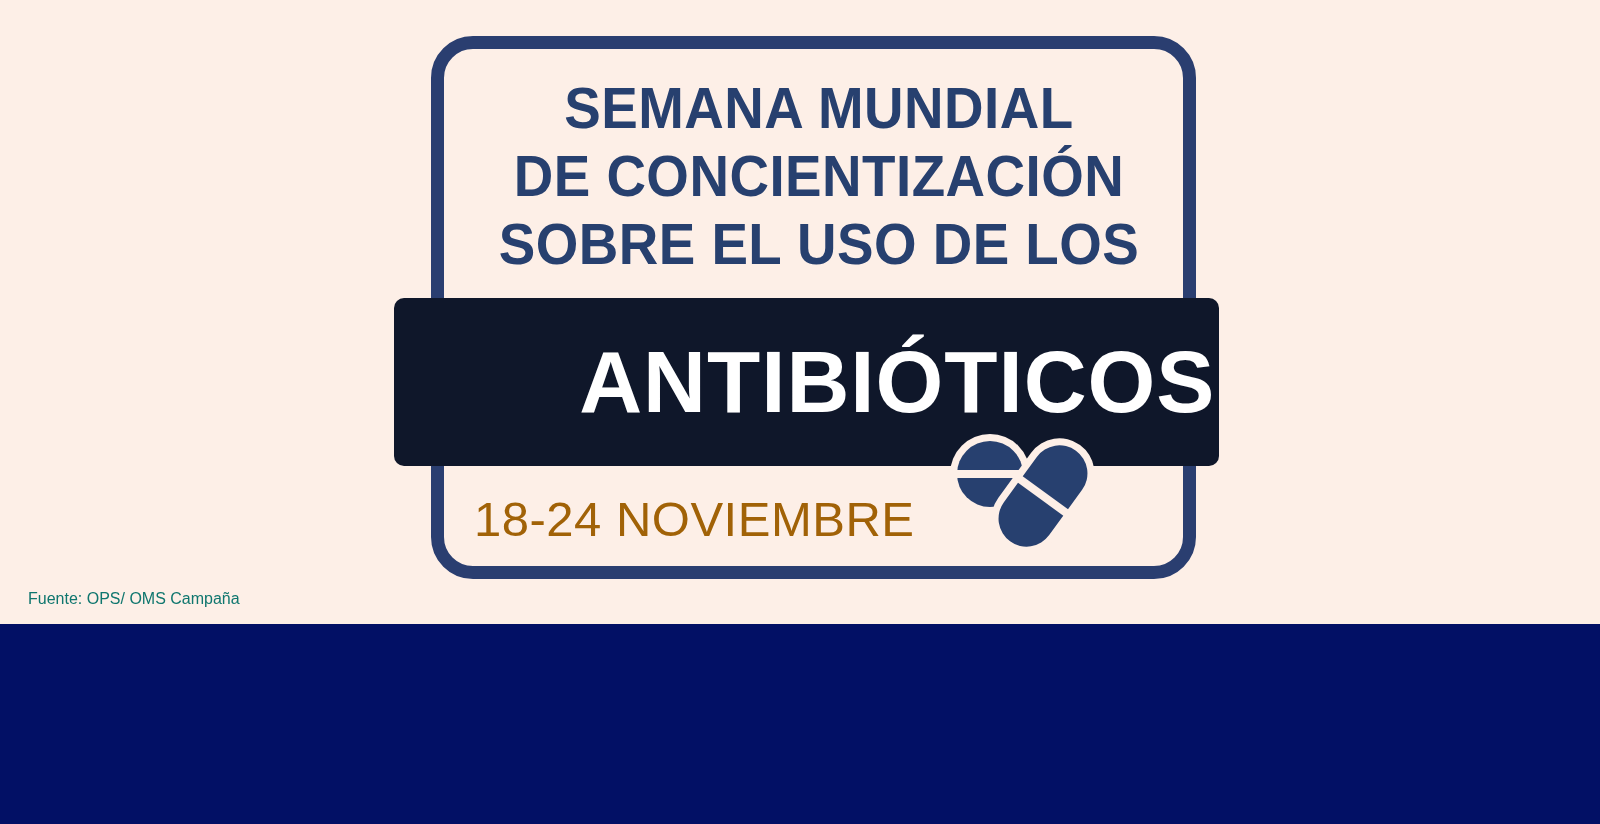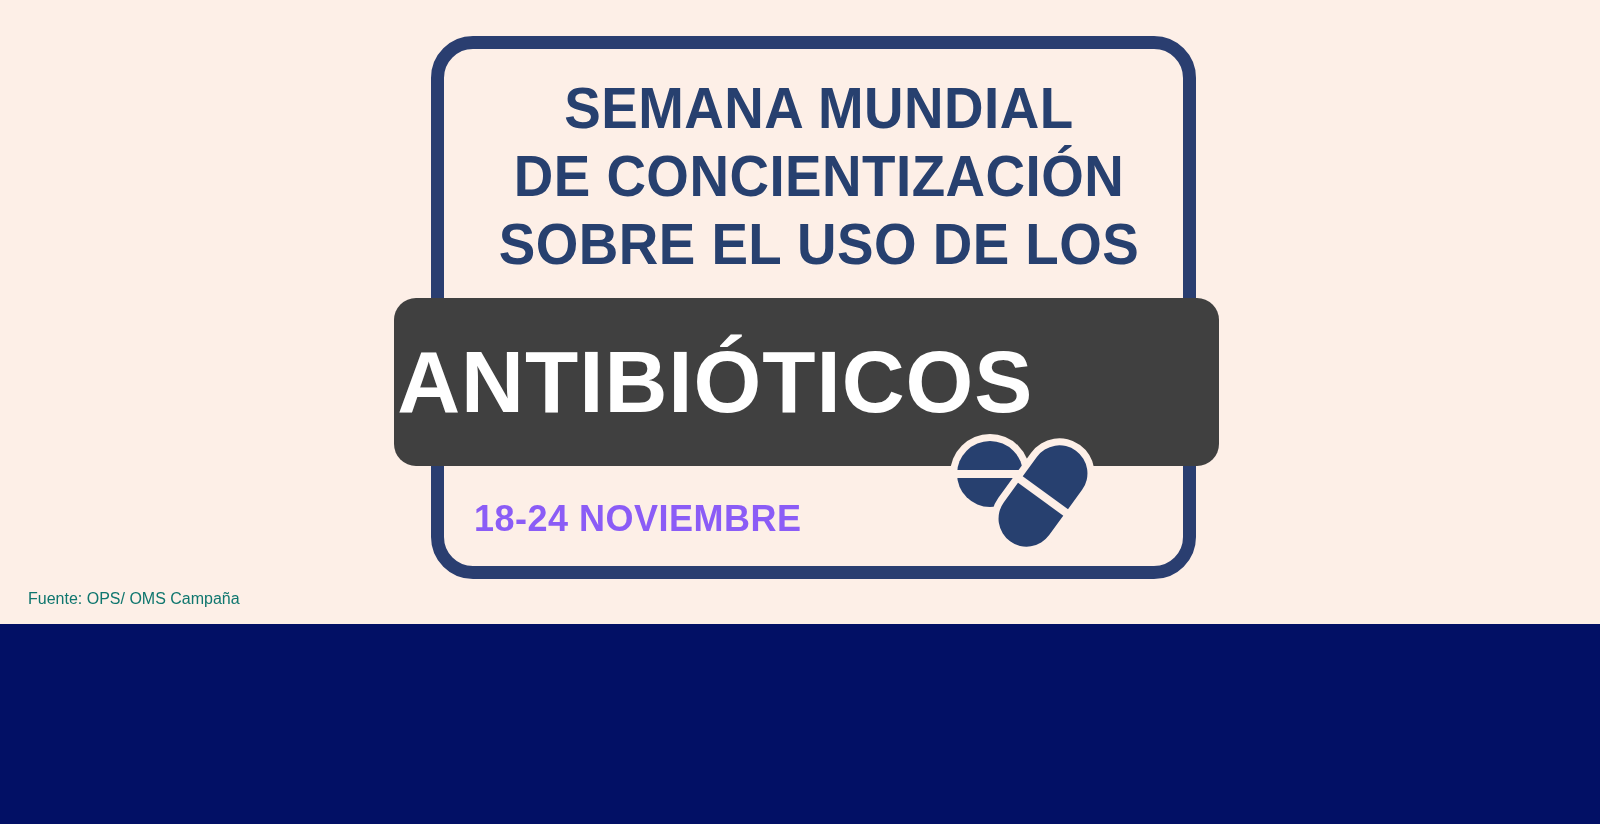--- a/index.html
+++ b/index.html
@@ -62,44 +62,44 @@
   }
   #headline .ln { display: block; white-space: nowrap; }
 
   
   #banner {
     position: absolute;
     left: 390px;
     top: 298px;
     width: 825px;
     height: 168px;
-    background: #404040;
-    border-radius: 22px;
+    background: #0f172a;
+    border-radius: 10px;
     display: flex;
     align-items: center;
-    justify-content: flex-start;
+    justify-content: flex-end;
   }
   #banner-word {
     color: #ffffff;
     font-weight: 900;
     font-size: 88px;
     line-height: 88px;
     letter-spacing: 1px;
     white-space: nowrap;
     transform: scaleX(0.99);
   }
 
   
   #date-line {
     position: absolute;
     left: 470px;
     top: 492px;
-    color: #8b5cf6;
-    font-weight: 700;
-    font-size: 36px;
+    color: #a16207;
+    font-weight: 400;
+    font-size: 49px;
     line-height: 54px;
     letter-spacing: 0.5px;
     white-space: nowrap;
   }
 
   
   #pills-icon {
     position: absolute;
     left: 944px;
     top: 424px;

